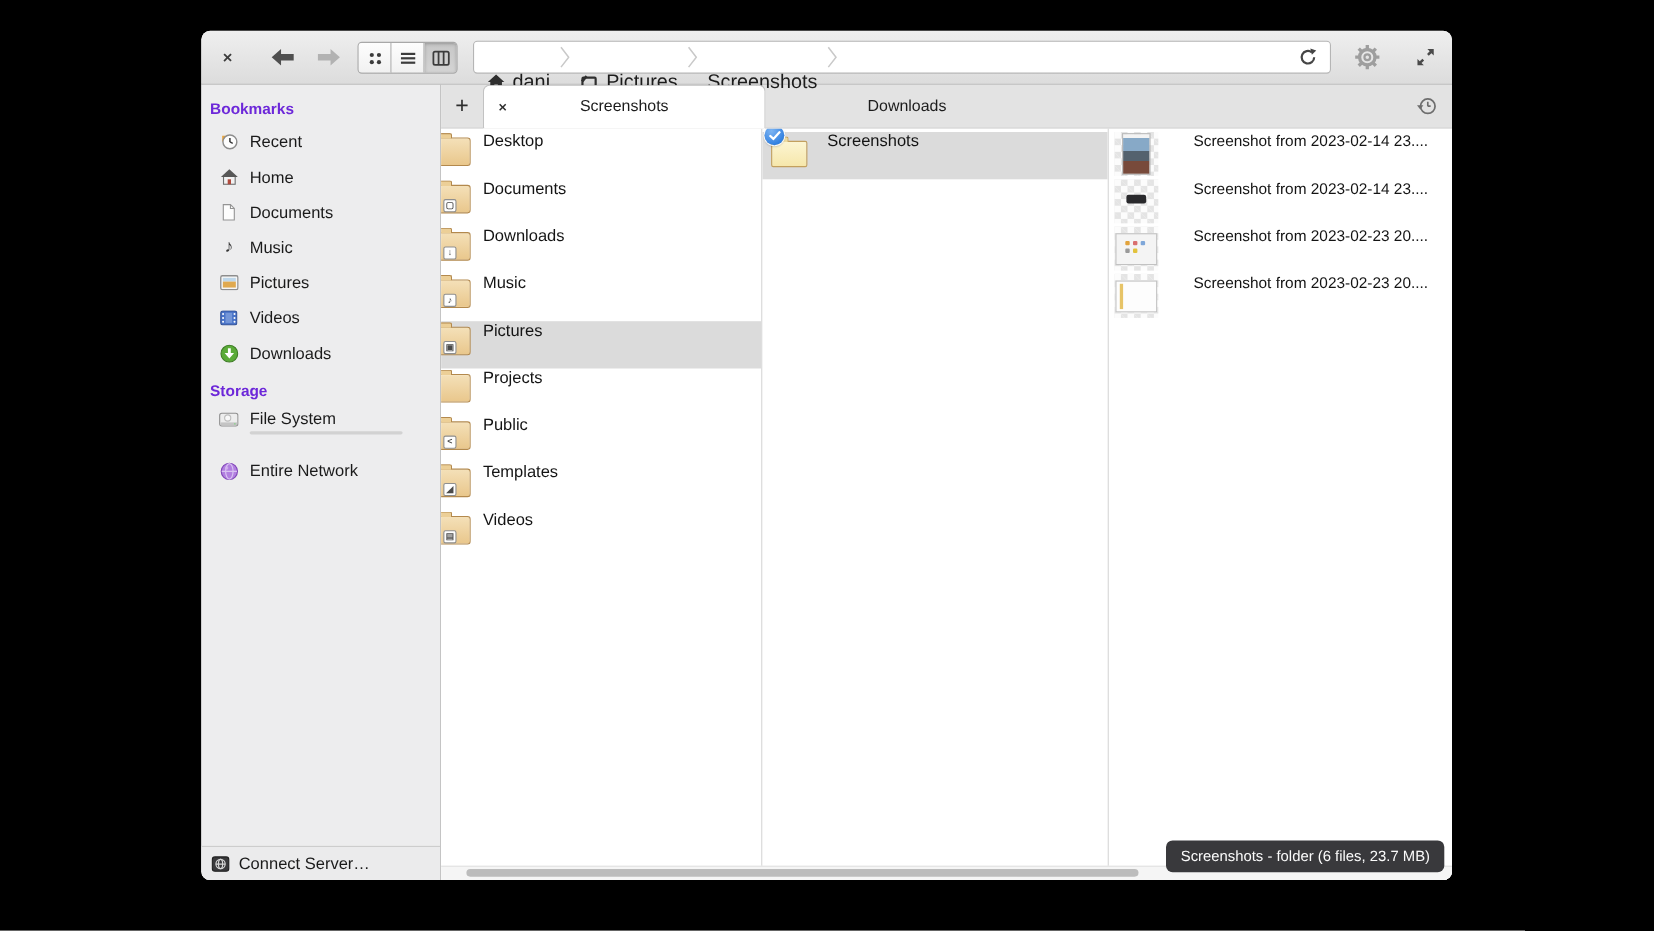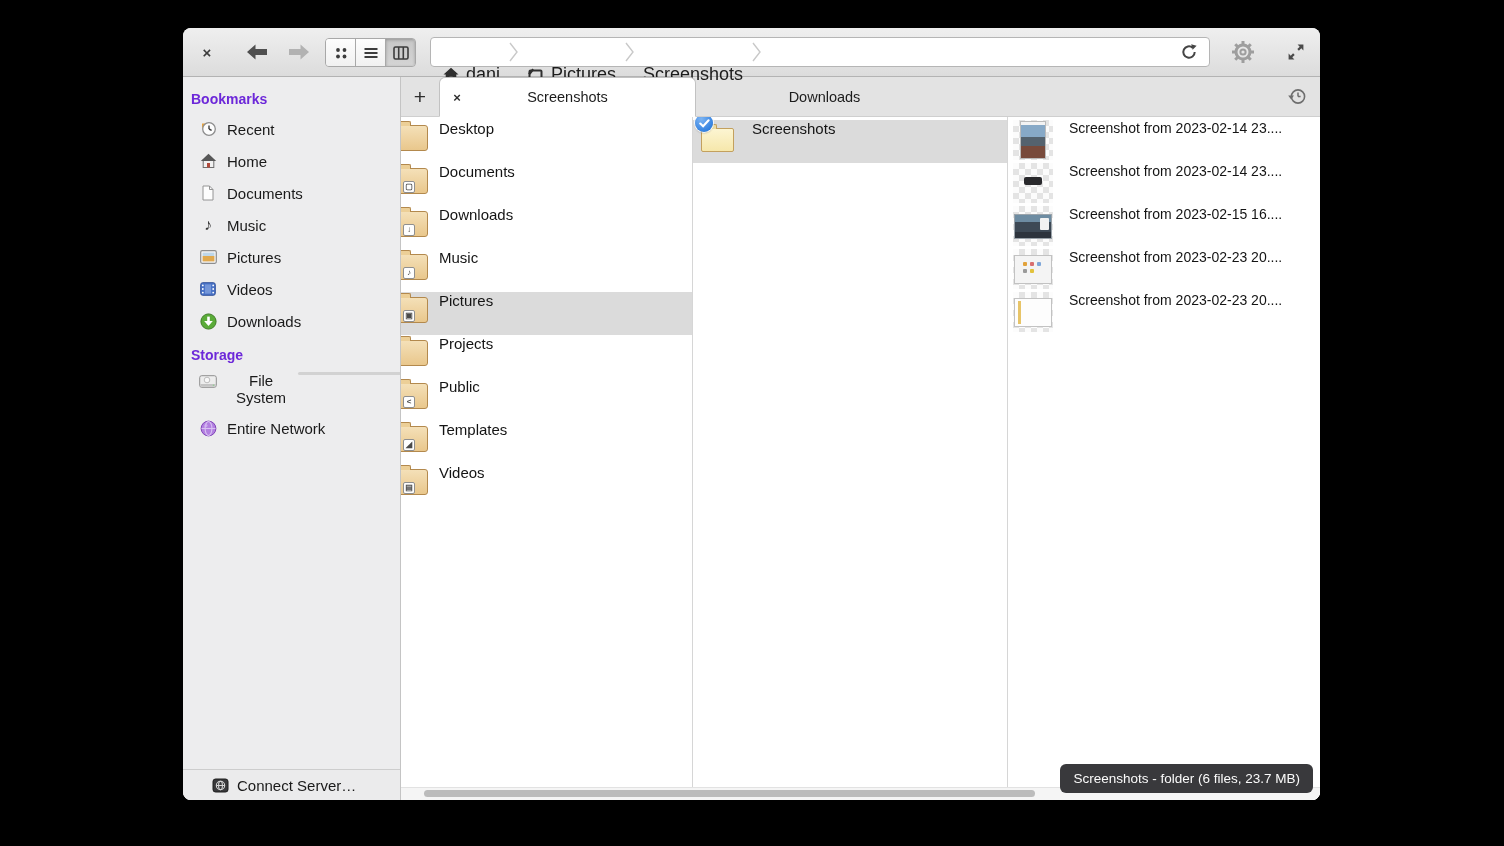--- a/index.html
+++ b/index.html
@@ -42,26 +42,26 @@
   .body{flex:1;display:flex;min-height:0;}
   .sidebar{
     width:218px;flex:0 0 218px;box-sizing:border-box;background:#ededee;
     border-right:1px solid #c4c4c4;display:flex;flex-direction:column;font-size:15px;color:#1a1a1a;
   }
   .sb-scroll{flex:1;padding-top:4px;overflow:hidden;}
   .sb-header{font-weight:bold;font-size:14px;color:#6d28d9;padding:10px 8px 6px 8px;}
   .sb-item{display:flex;align-items:center;gap:10px;height:32px;padding-left:16px;cursor:default;}
   .sb-icon{width:18px;height:18px;display:flex;align-items:center;justify-content:center;flex:0 0 18px;}
   .sb-fs{height:40px;align-items:flex-start;padding-top:3px;}
-  .fs-col{display:flex;flex-direction:row;gap:3px;text-align:center;}
+  .fs-col{display:flex;flex-direction:column;gap:3px;}
   .fs-bar{width:139px;height:3px;background:#d2d2d2;border-radius:2px;overflow:hidden;}
   .fs-fill{height:100%;background:#7b7b7b;border-radius:2px;}
   .connect-server{
     flex:0 0 30px;border-top:1px solid #cdcdcd;display:flex;align-items:center;gap:8px;
-    padding-left:28px;font-size:15px;color:#1a1a1a;background:#ebebec;cursor:default;
+    padding-left:8px;font-size:15px;color:#1a1a1a;background:#ebebec;cursor:default;
   }
   
   .content{flex:1;display:flex;flex-direction:column;min-width:0;background:#fff;}
   .tabbar{
     height:39px;flex:0 0 39px;background:#e3e3e3;border-bottom:1px solid #cfcfcf;
     display:flex;align-items:stretch;
   }
   .newtab-btn{width:38px;display:flex;align-items:center;justify-content:center;
     font-size:21px;color:#2e2e2e;cursor:default;}
   .tab{width:257px;box-sizing:border-box;display:flex;align-items:center;font-size:14.5px;color:#1c1c1c;cursor:default;}
@@ -119,21 +119,21 @@
   
   .col3 .row{padding-left:5px;font-size:14px;}
   .thumb{
     width:40px;height:40px;flex:0 0 40px;display:flex;align-items:center;justify-content:center;
     background-color:#fcfcfc;
     background-image:linear-gradient(45deg,#e4e4e4 25%,transparent 25%,transparent 75%,#e4e4e4 75%),
                      linear-gradient(45deg,#e4e4e4 25%,transparent 25%,transparent 75%,#e4e4e4 75%);
     background-size:12px 12px;background-position:0 0,6px 6px;
     position:relative;
   }
-  .col3 .row-label{margin-left:16px;}
+  .col3 .row-label{margin-left:32px;}
   .t1{width:26px;height:38px;border:1px solid #bbb;box-sizing:border-box;
       background:linear-gradient(#f3f3f3 0 9%, #87a9c7 9% 42%, #54626e 42% 68%, #784a3b 68% 100%);}
   .t2{width:38px;height:38px;position:relative;}
   .t2::after{content:"";position:absolute;left:10px;top:13px;width:18px;height:8px;background:#29292c;border-radius:2px;}
   .t3{width:38px;height:25px;border:1px solid #9aa3aa;box-sizing:border-box;position:relative;
       background:linear-gradient(#6d8ca2 0 30%, #3d4955 30% 72%, #2d343d 72% 100%);}
   .t3::after{content:"";position:absolute;right:2px;top:3px;width:9px;height:12px;background:#f2f2f2;border-radius:1px;}
   .t4{width:38px;height:25px;border:1px solid #5a6a74;box-sizing:border-box;position:relative;background:#5d6d78;}
   .t4::after{content:"";position:absolute;left:3px;top:4px;width:30px;height:16px;background:#23262c;border-radius:2px;}
   .t5{width:38px;height:29px;border:1px solid #c2c2c2;box-sizing:border-box;position:relative;background:#f4f4f4;}
@@ -505,26 +505,20 @@
             <span class="row-label">Screenshot from 2023-02-14 23....</span>
           </div>
           <div class="row">
             <span class="thumb">
                 <span class="t2"></span>
               </span>
             <span class="row-label">Screenshot from 2023-02-14 23....</span>
           </div>
           <div class="row">
             <span class="thumb">
-                <span class="t3"></span>
-              </span>
-            <span class="row-label">Screenshot from 2023-02-15 16....</span>
-          </div>
-          <div class="row">
-            <span class="thumb">
                 <span class="t5"></span>
               </span>
             <span class="row-label">Screenshot from 2023-02-23 20....</span>
           </div>
           <div class="row">
             <span class="thumb">
                 <span class="t6"></span>
               </span>
             <span class="row-label">Screenshot from 2023-02-23 20....</span>
           </div>

